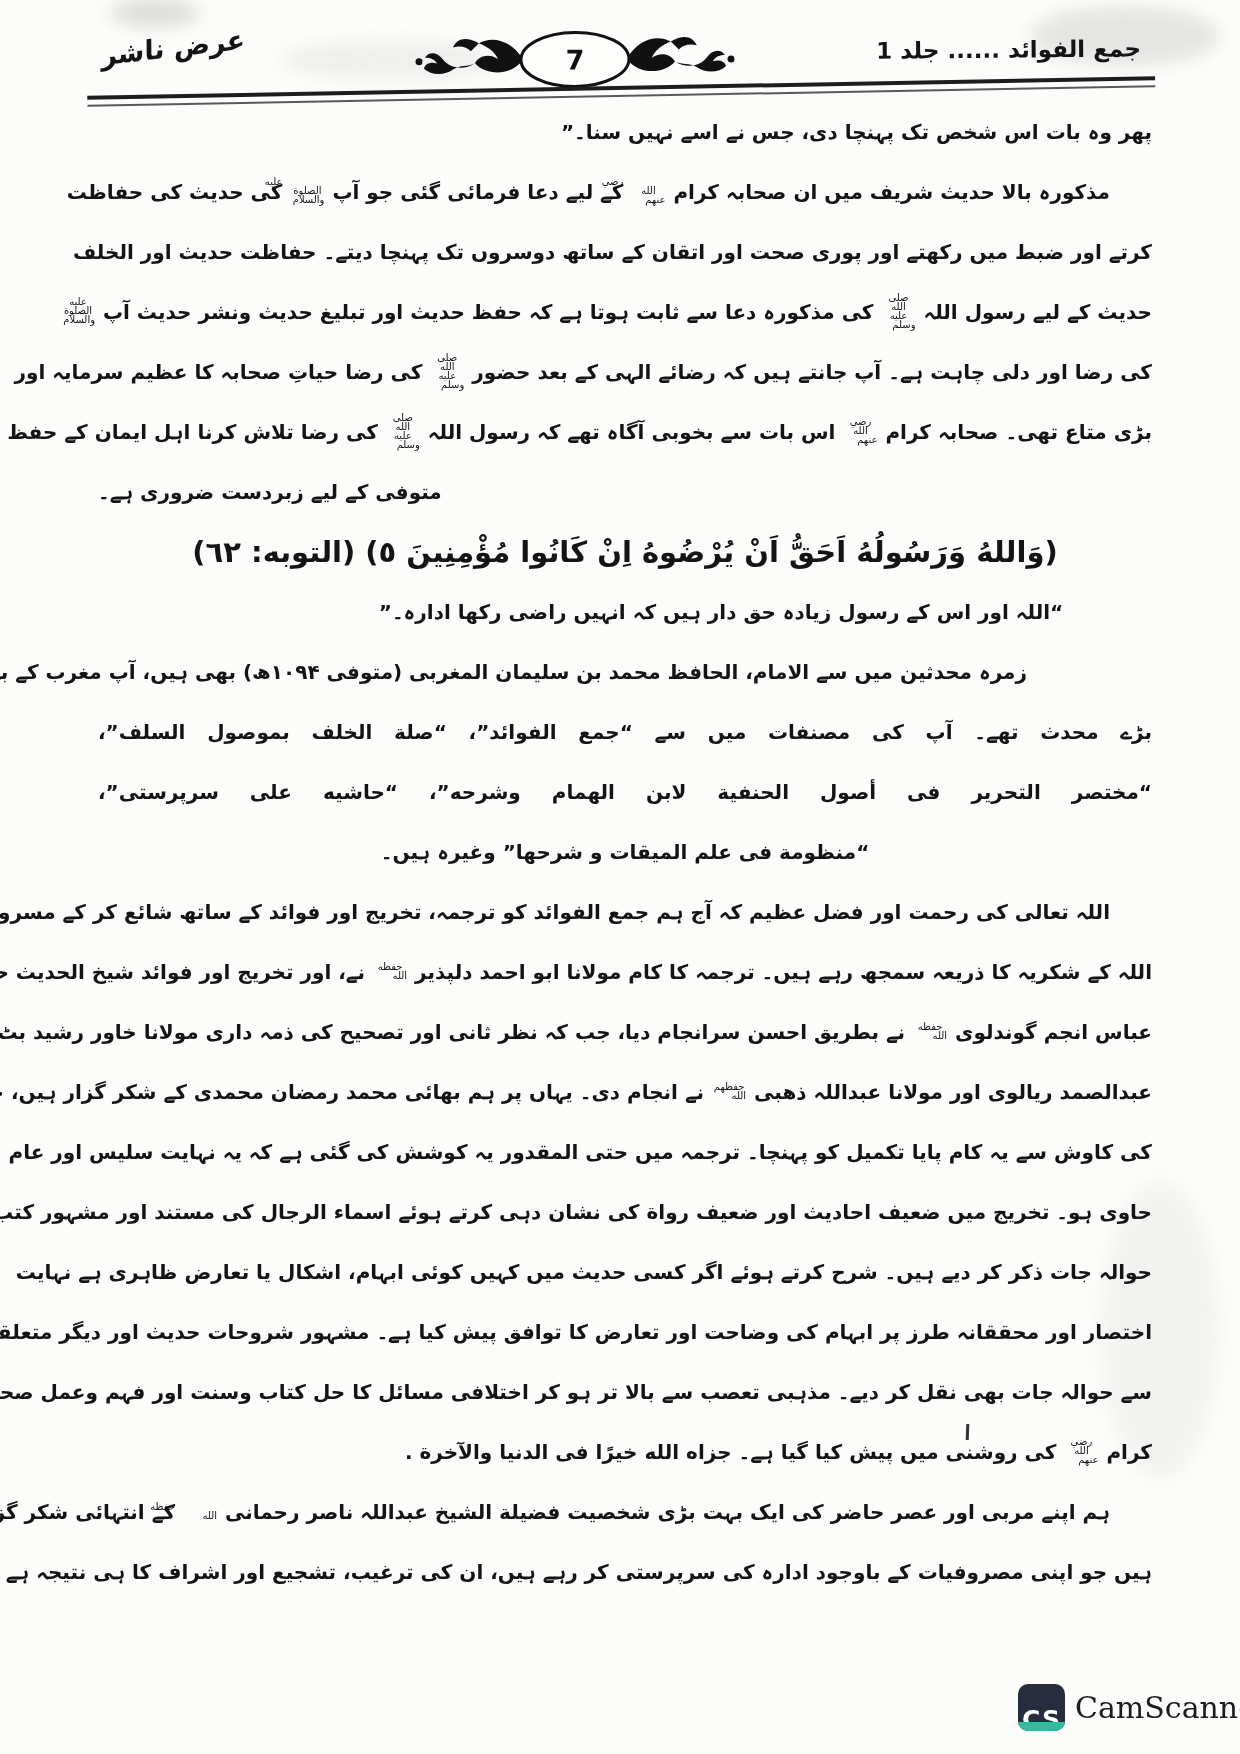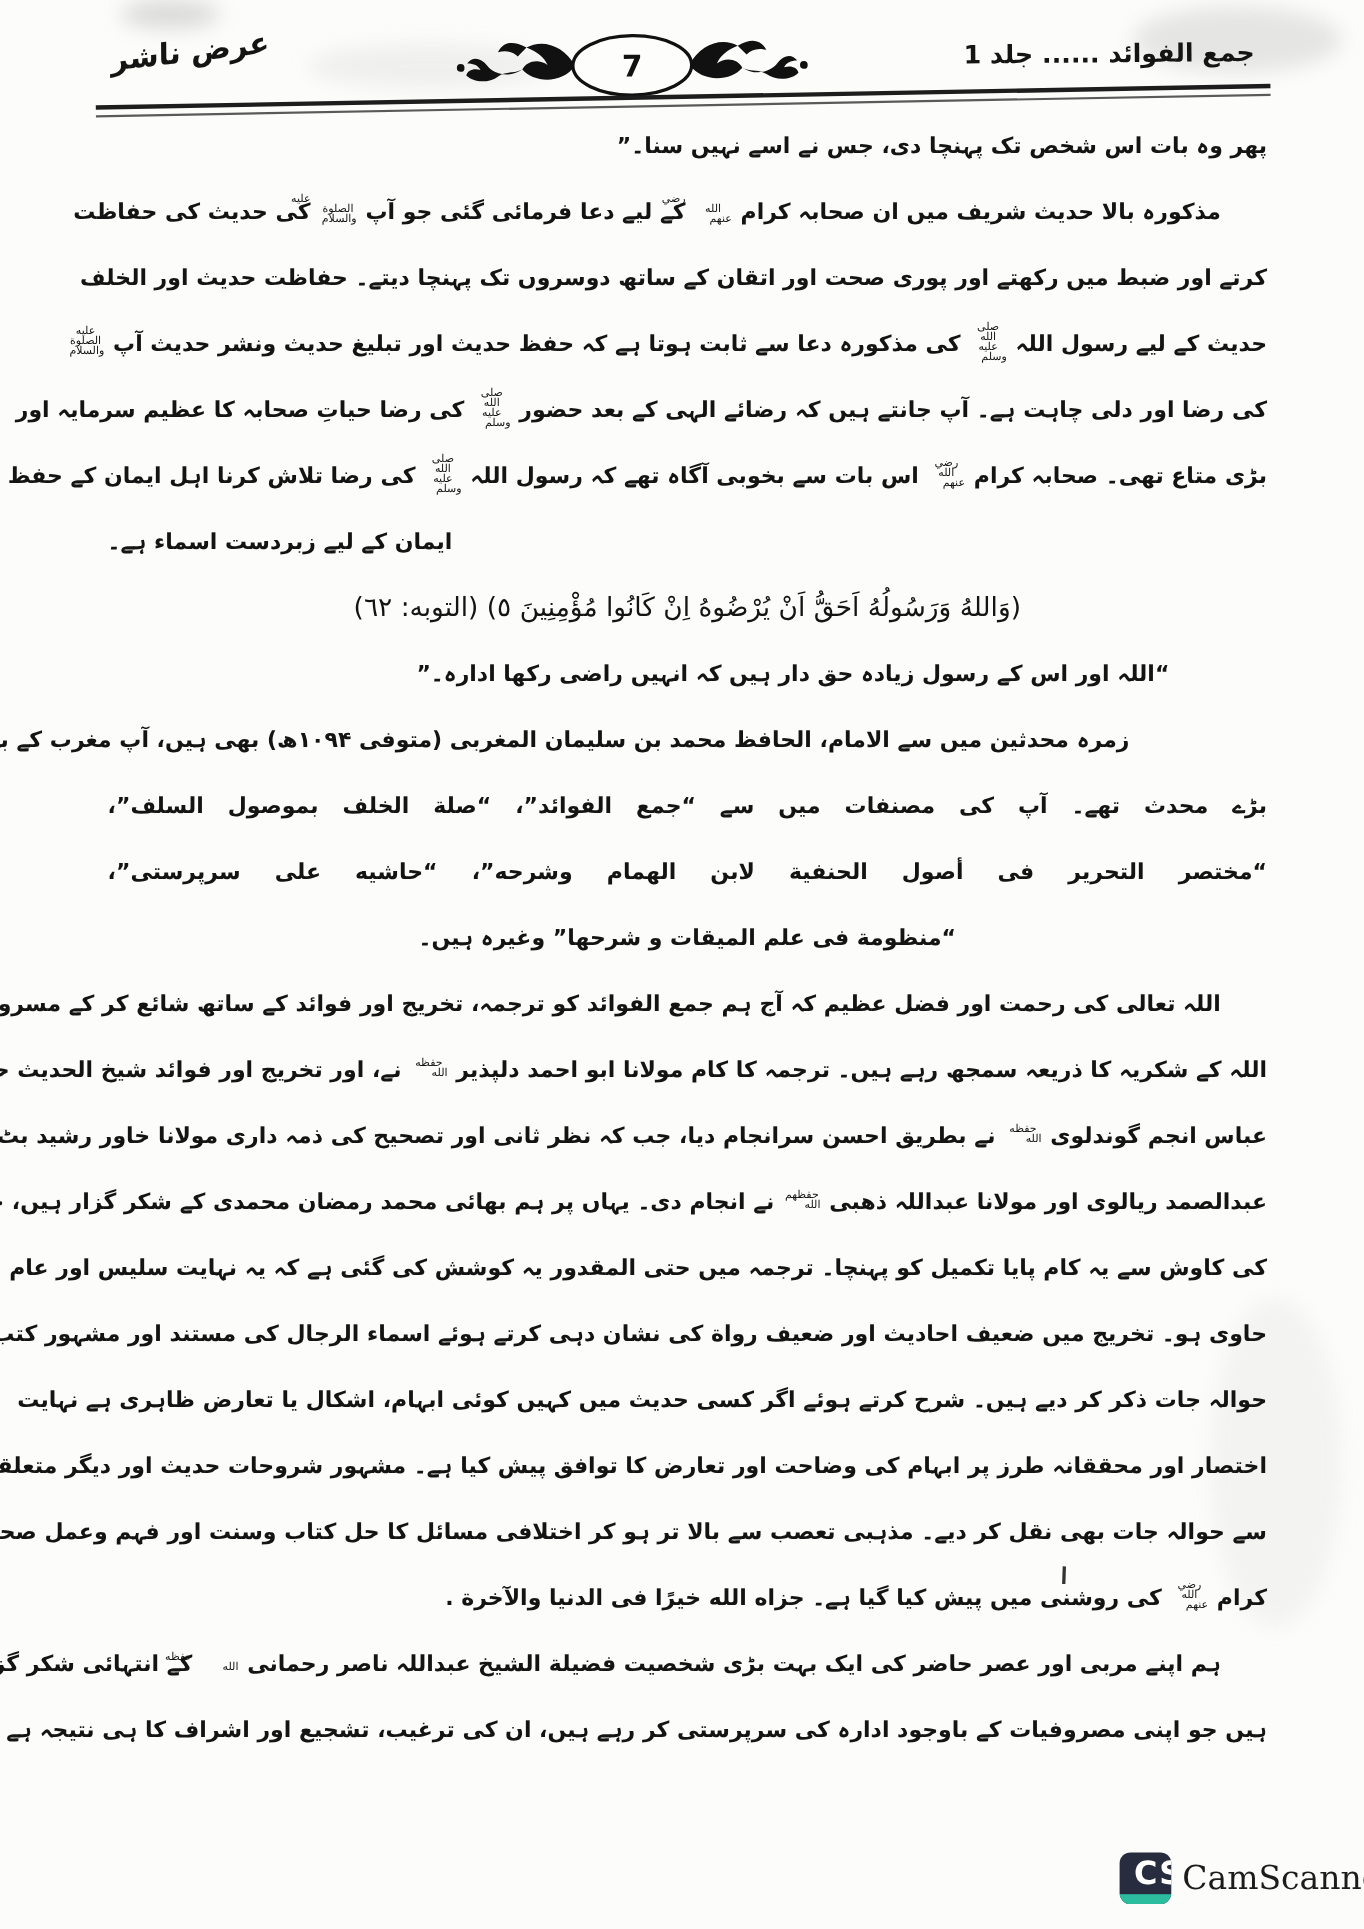--- a/index.html
+++ b/index.html
@@ -43,40 +43,39 @@
   }
   .line.justify{text-align:justify; text-align-last:justify;}
   .line.indent{text-align:justify; text-align-last:justify; text-indent:42px;}
   .line.indent-big{text-align:justify; text-align-last:justify; text-indent:125px;}
   .line.left{text-align:left; text-align-last:left;}
   .line.center{text-align:center; text-align-last:center;}
   .line.center-right{text-align:center; text-align-last:center; transform:translateX(96px);}
   .line.right{text-align:right; text-align-last:right;}
   .line.ayah{
     text-align:left; text-align-last:center;
-    font-size:24px; font-weight:normal;
+    font-size:29px; font-weight:bold;
   }
   .hon{
     display:inline-block; width:34px; font-size:10px; line-height:9px;
     font-weight:normal; white-space:normal; text-align:center;
     vertical-align:middle; position:relative; top:-3px; margin:0 1px;
   }
 
   
   .footer{position:absolute; left:1018px; top:1684px; width:210px; height:52px;}
   .cs-icon{
     position:absolute; left:0; top:0; width:47px; height:47px;
     border-radius:10px; overflow:hidden;
   }
   .cs-txt{
-    position:absolute; left:0; top:0; width:100%; height:38px;
+    position:absolute; left:0; top:16px; width:100%; height:38px;
     display:flex; align-items:center; justify-content:center;
-    color:#ffffff; font-size:29px; font-weight:bold; letter-spacing:1px;
+    color:#ffffff; font-size:25px; font-weight:bold; letter-spacing:1px;
     font-family:"DejaVu Sans", sans-serif;
-    margin-left:12px;
   }
   .cs-teal{position:absolute; left:0; bottom:0; width:100%; height:9px;}
   .cs-name{
     position:absolute; left:57px; top:6px;
     font-family:"DejaVu Serif", serif; font-size:30px; color:#1c1c1c;
     white-space:nowrap;
   }
 </style>
 </head>
 <body>
@@ -119,21 +118,21 @@
     <div class="rule"></div>
   </div>
 
   <div class="body" id="body-lines">
       <div class="line right">پھر وہ بات اس شخص تک پہنچا دی، جس نے اسے نہیں سنا۔”</div>
       <div class="line indent">مذکورہ بالا حدیث شریف میں ان صحابہ کرام <span class="hon">رضي الله عنهم</span> کے لیے دعا فرمائی گئی جو آپ <span class="hon">عليه الصلوة والسلام</span> کی حدیث کی حفاظت</div>
       <div class="line justify">کرتے اور ضبط میں رکھتے اور پوری صحت اور اتقان کے ساتھ دوسروں تک پہنچا دیتے۔ حفاظت حدیث اور الخلف</div>
       <div class="line justify">حدیث کے لیے رسول اللہ <span class="hon">صلى الله عليه وسلم</span> کی مذکورہ دعا سے ثابت ہوتا ہے کہ حفظ حدیث اور تبلیغ حدیث ونشر حدیث آپ <span class="hon">عليه الصلوة والسلام</span></div>
       <div class="line justify">کی رضا اور دلی چاہت ہے۔ آپ جانتے ہیں کہ رضائے الہی کے بعد حضور <span class="hon">صلى الله عليه وسلم</span> کی رضا حیاتِ صحابہ کا عظیم سرمایہ اور</div>
       <div class="line justify">بڑی متاع تھی۔ صحابہ کرام <span class="hon">رضي الله عنهم</span> اس بات سے بخوبی آگاہ تھے کہ رسول اللہ <span class="hon">صلى الله عليه وسلم</span> کی رضا تلاش کرنا اہل ایمان کے حفظ</div>
-      <div class="line left">ایمان کے لیے زبردست اسماء ہے۔</div>
+      <div class="line left">متوفی کے لیے زبردست ضروری ہے۔</div>
       <div class="line ayah">(وَاللهُ وَرَسُولُهُ اَحَقُّ اَنْ يُرْضُوهُ اِنْ كَانُوا مُؤْمِنِينَ ٥) (التوبه: ٦٢)</div>
       <div class="line center-right">“اللہ اور اس کے رسول زیادہ حق دار ہیں کہ انہیں راضی رکھا ادارہ۔”</div>
       <div class="line indent-big">زمرہ محدثین میں سے الامام، الحافظ محمد بن سلیمان المغربی (متوفی ۱۰۹۴ھ) بھی ہیں، آپ مغرب کے بہت</div>
       <div class="line justify">بڑے محدث تھے۔ آپ کی مصنفات میں سے “جمع الفوائد”، “صلة الخلف بموصول السلف”،</div>
       <div class="line justify">“مختصر التحریر فی أصول الحنفیة لابن الهمام وشرحه”، “حاشیه علی سرپرستی”،</div>
       <div class="line center">“منظومة فی علم المیقات و شرحها” وغیرہ ہیں۔</div>
       <div class="line indent">اللہ تعالی کی رحمت اور فضل عظیم کہ آج ہم جمع الفوائد کو ترجمہ، تخریج اور فوائد کے ساتھ شائع کر کے مسرور اور اس کو</div>
       <div class="line justify">اللہ کے شکریہ کا ذریعہ سمجھ رہے ہیں۔ ترجمہ کا کام مولانا ابو احمد دلپذیر <span class="hon">حفظه الله</span> نے، اور تخریج اور فوائد شیخ الحدیث حافظ محمد</div>
       <div class="line justify">عباس انجم گوندلوی <span class="hon">حفظه الله</span> نے بطریق احسن سرانجام دیا، جب کہ نظر ثانی اور تصحیح کی ذمہ داری مولانا خاور رشید بٹ، مولانا</div>
       <div class="line justify">عبدالصمد ریالوی اور مولانا عبداللہ ذھبی <span class="hon">حفظهم الله</span> نے انجام دی۔ یہاں پر ہم بھائی محمد رمضان محمدی کے شکر گزار ہیں، جن</div>

